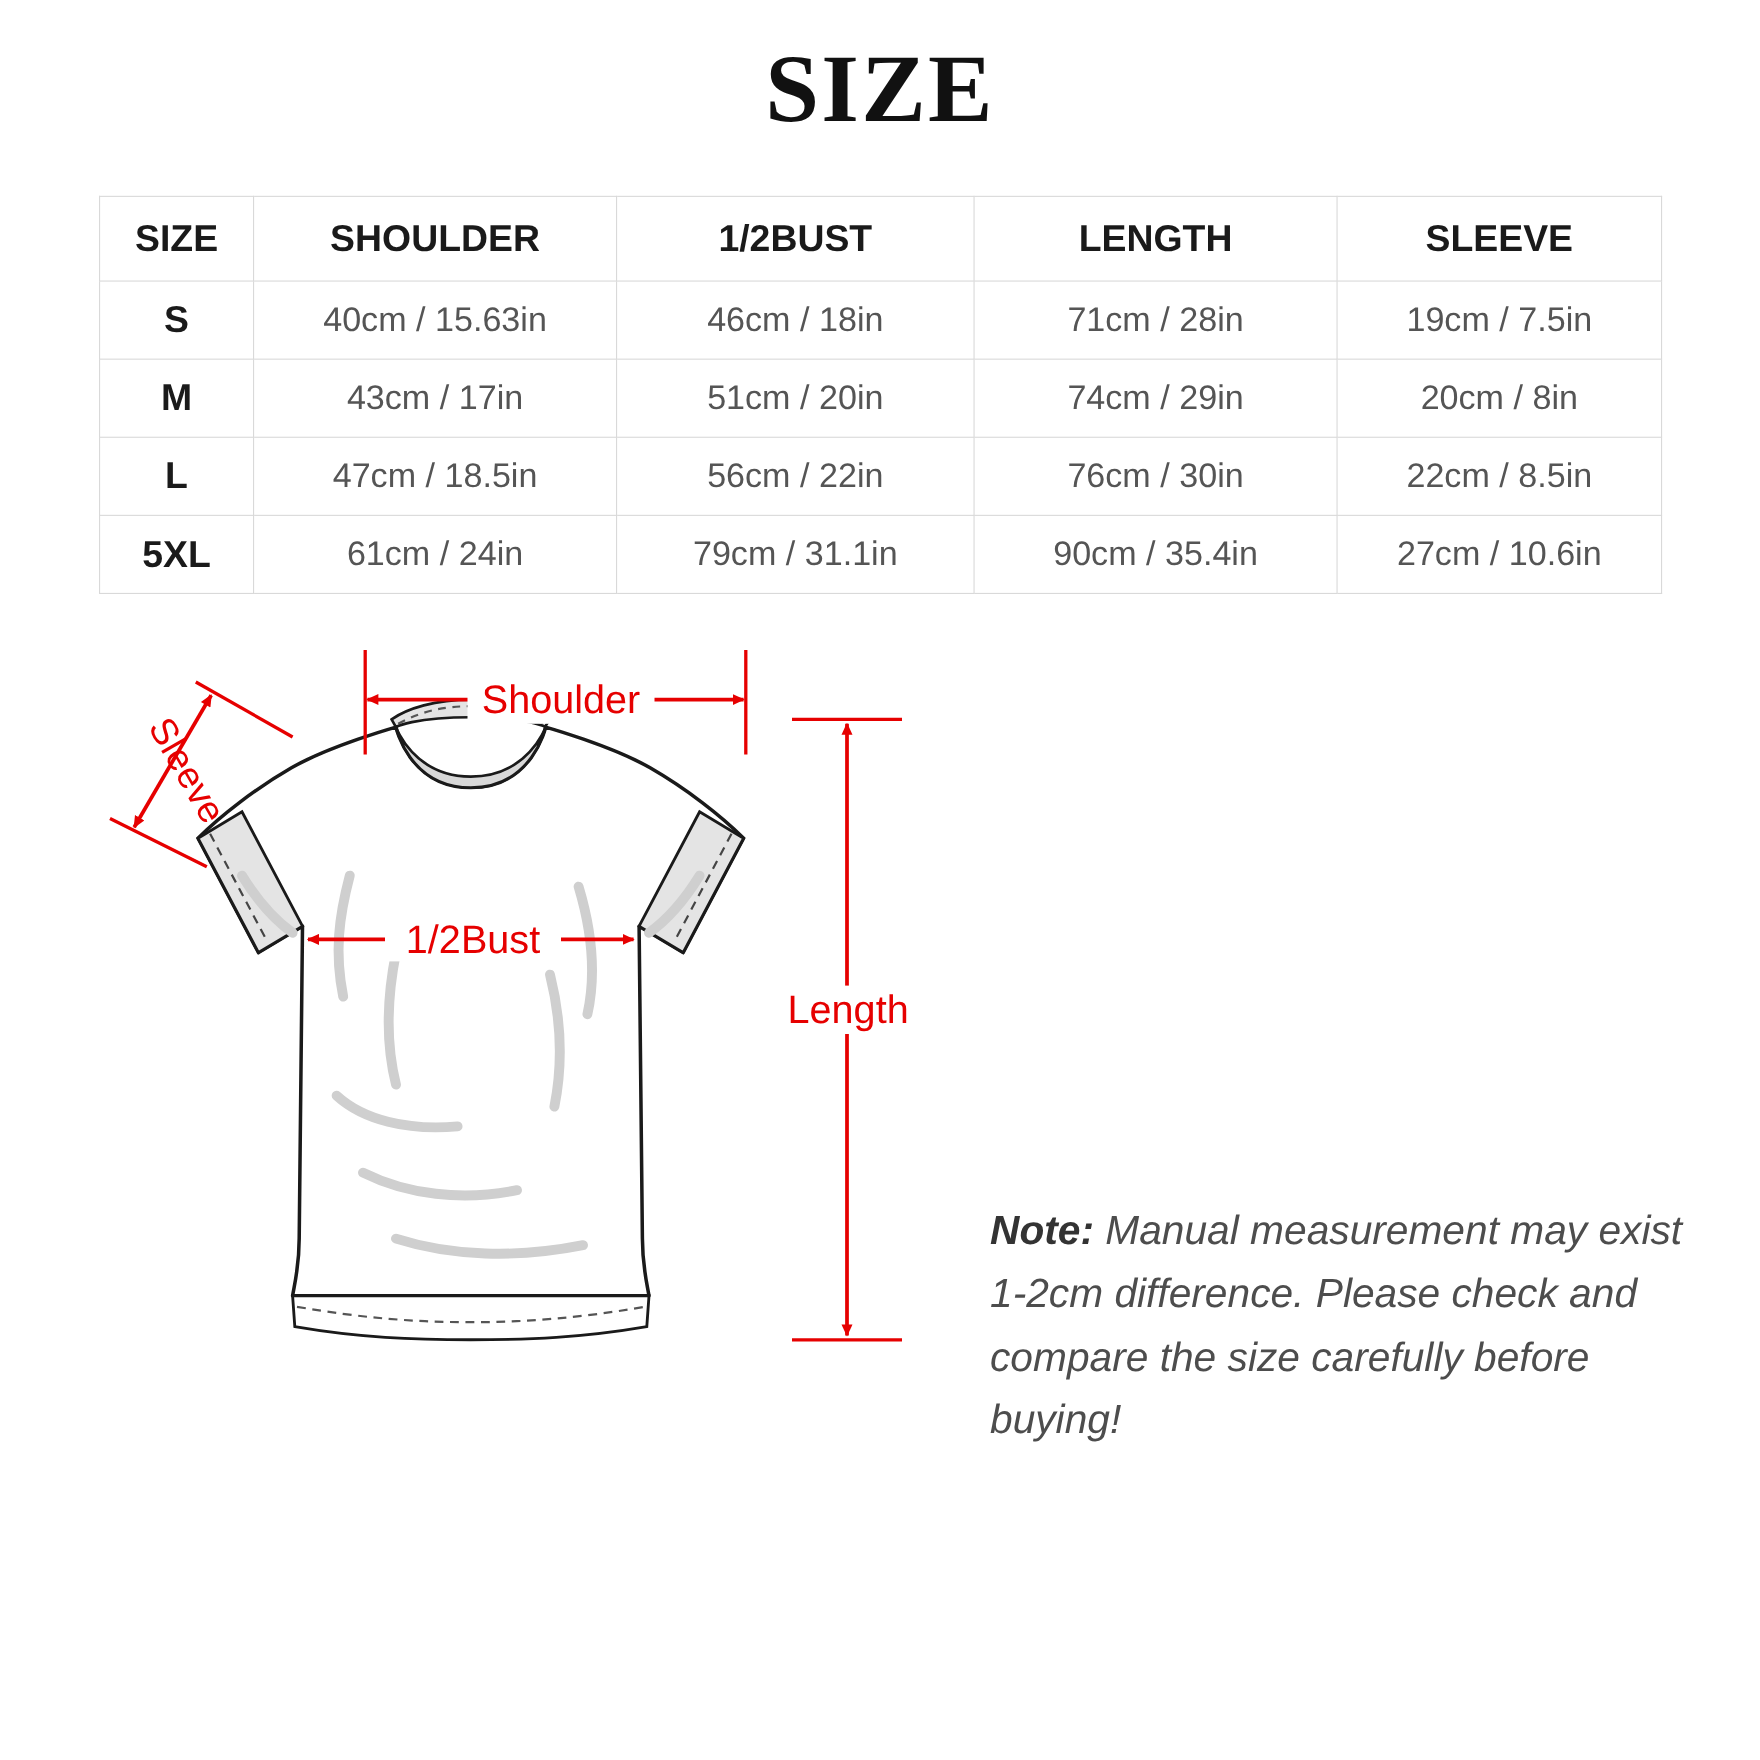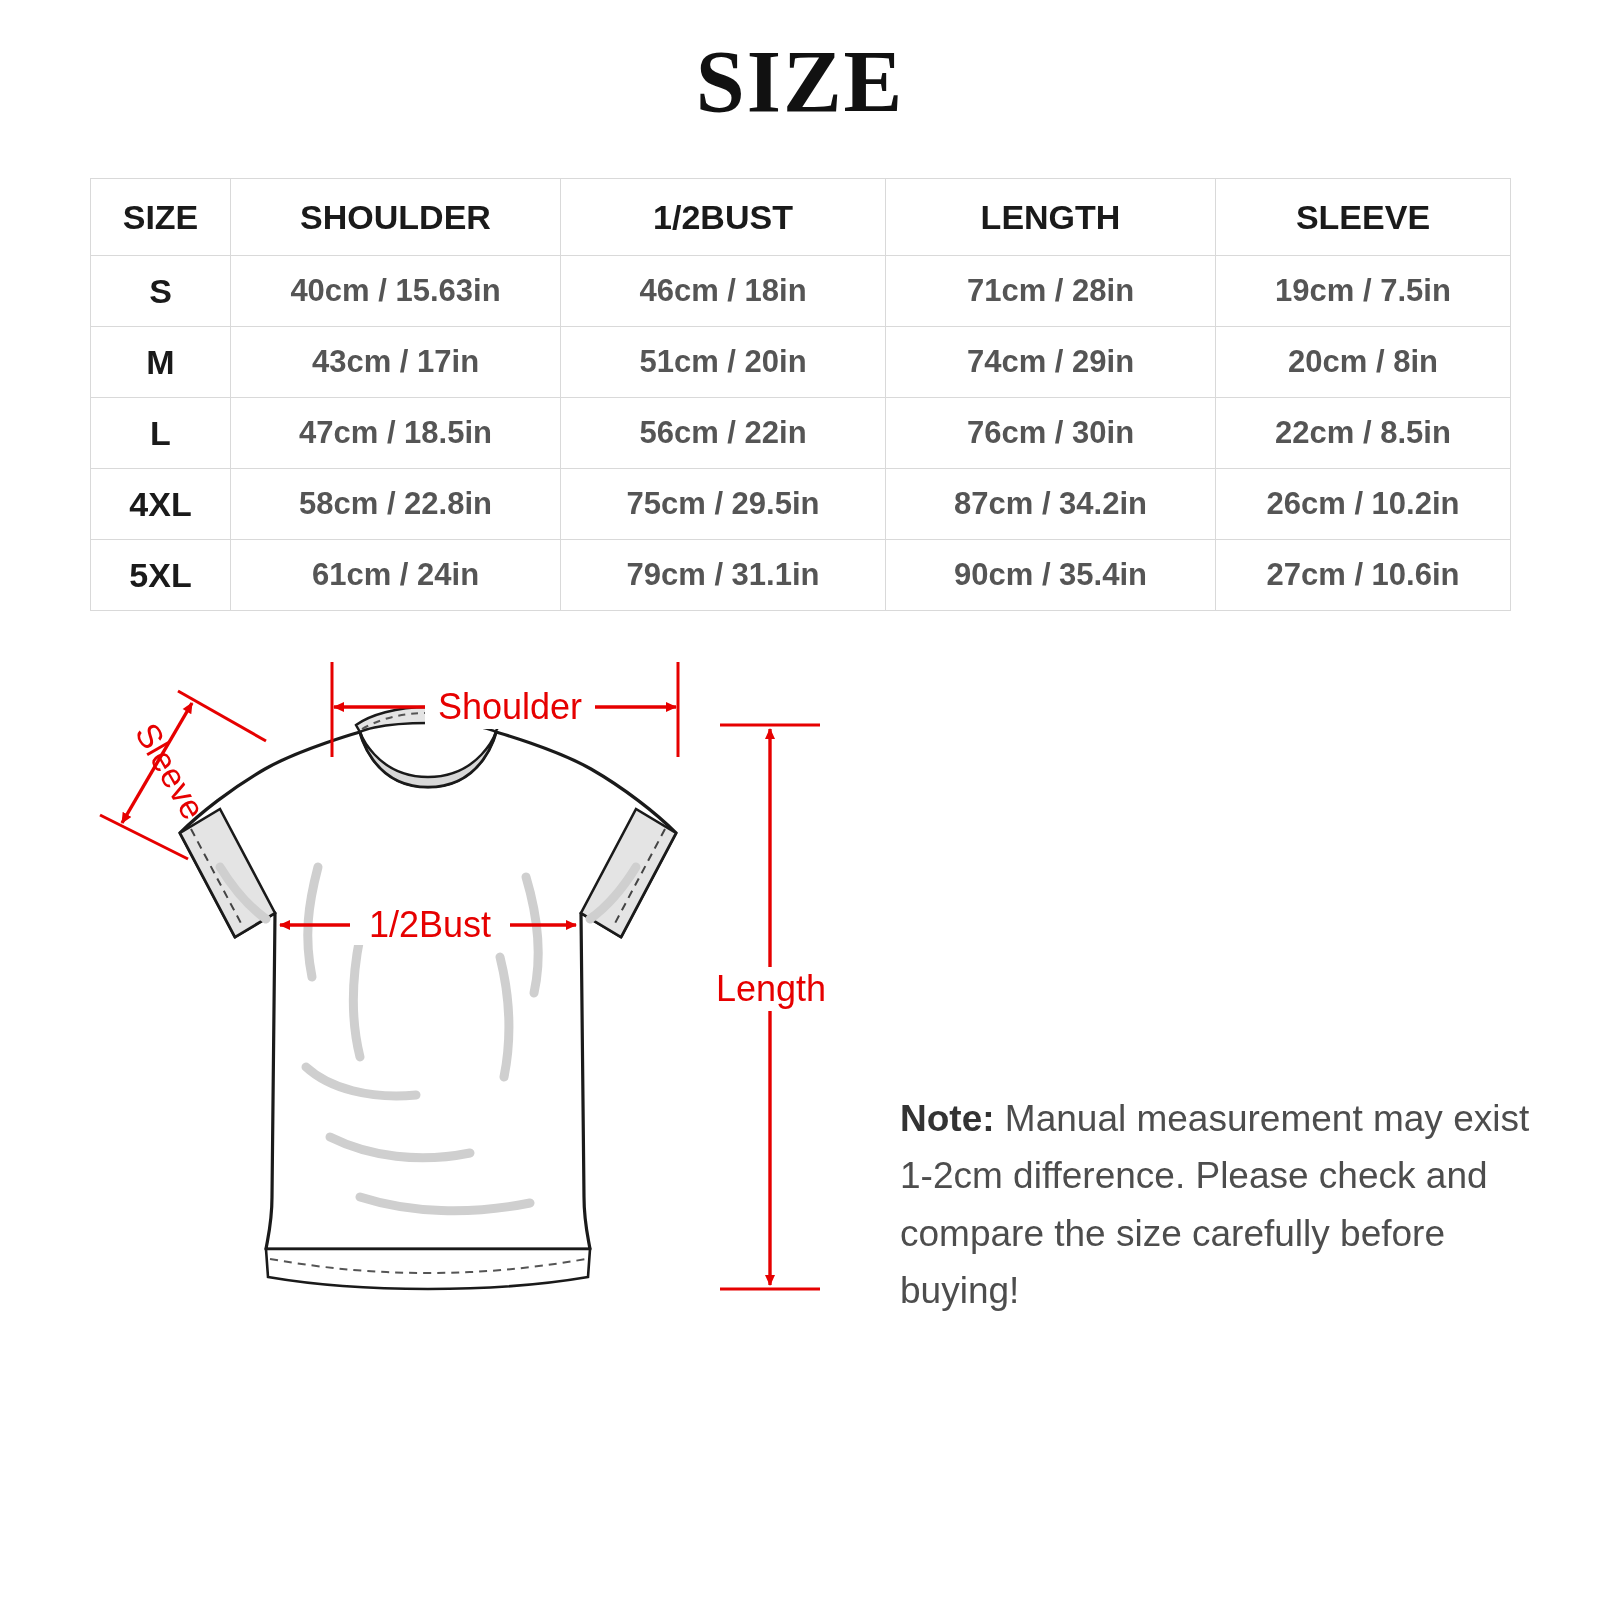--- a/index.html
+++ b/index.html
@@ -51,21 +51,21 @@
     color: #1a1a1a;
     height: 76px;
   }
   table.size-table tbody td.size-cell {
     font-size: 34px;
     font-weight: bold;
     color: #1a1a1a;
   }
   table.size-table tbody td.val-cell {
     font-size: 31px;
-    font-weight: bold;
+    font-weight: normal;
     color: #555555;
   }
   col.c-size  { width: 140px; }
   col.c-sh    { width: 330px; }
   col.c-bust  { width: 325px; }
   col.c-len   { width: 330px; }
   col.c-slv   { width: 295px; }
 
   
   .lower {
@@ -80,20 +80,21 @@
     top: 0px;
   }
   .note {
     position: absolute;
     left: 900px;
     top: 1090px;
     width: 640px;
     font-size: 37px;
     line-height: 1.55;
     color: #4d4d4d;
+    font-style: italic;
   }
   .note b {
     color: #333333;
     font-weight: bold;
   }
 </style>
 </head>
 <body>
 
 <div class="title">SIZE</div>
@@ -130,27 +131,20 @@
         <td class="val-cell">51cm / 20in</td>
         <td class="val-cell">74cm / 29in</td>
         <td class="val-cell">20cm / 8in</td>
       </tr>
       <tr>
         <td class="size-cell">L</td>
         <td class="val-cell">47cm / 18.5in</td>
         <td class="val-cell">56cm / 22in</td>
         <td class="val-cell">76cm / 30in</td>
         <td class="val-cell">22cm / 8.5in</td>
-      </tr>
-      <tr>
-        <td class="size-cell">4XL</td>
-        <td class="val-cell">58cm / 22.8in</td>
-        <td class="val-cell">75cm / 29.5in</td>
-        <td class="val-cell">87cm / 34.2in</td>
-        <td class="val-cell">26cm / 10.2in</td>
       </tr>
       <tr>
         <td class="size-cell">5XL</td>
         <td class="val-cell">61cm / 24in</td>
         <td class="val-cell">79cm / 31.1in</td>
         <td class="val-cell">90cm / 35.4in</td>
         <td class="val-cell">27cm / 10.6in</td>
       </tr>
     </tbody>
   </table>

